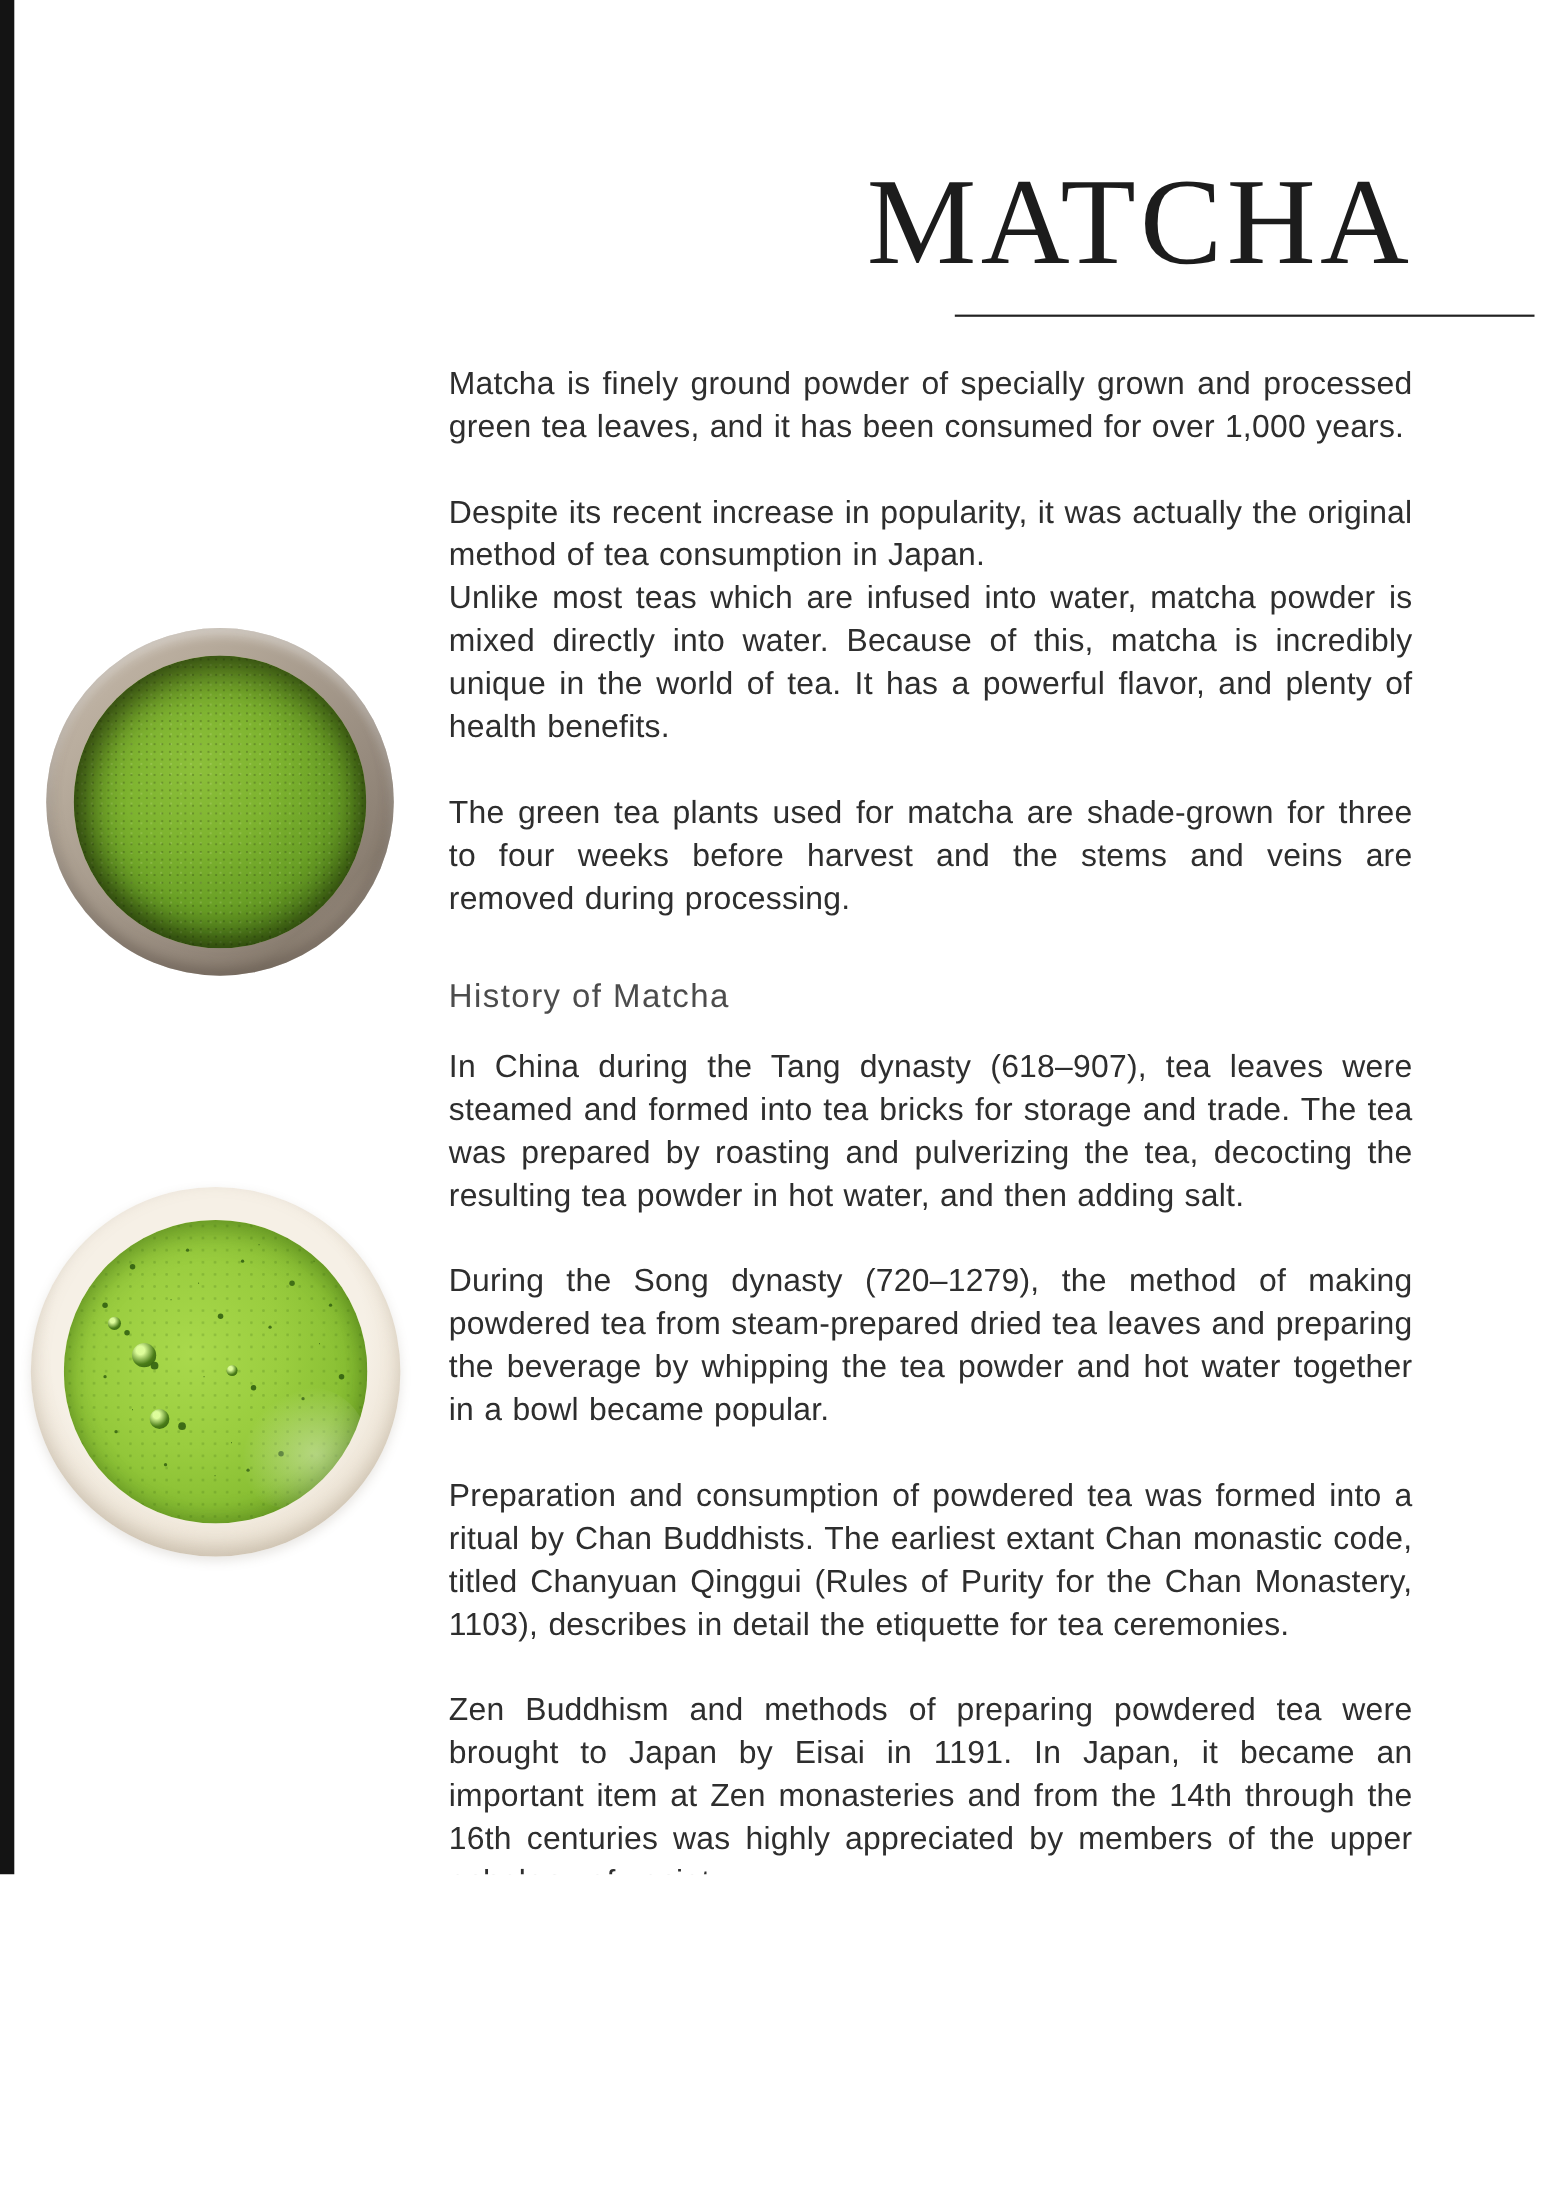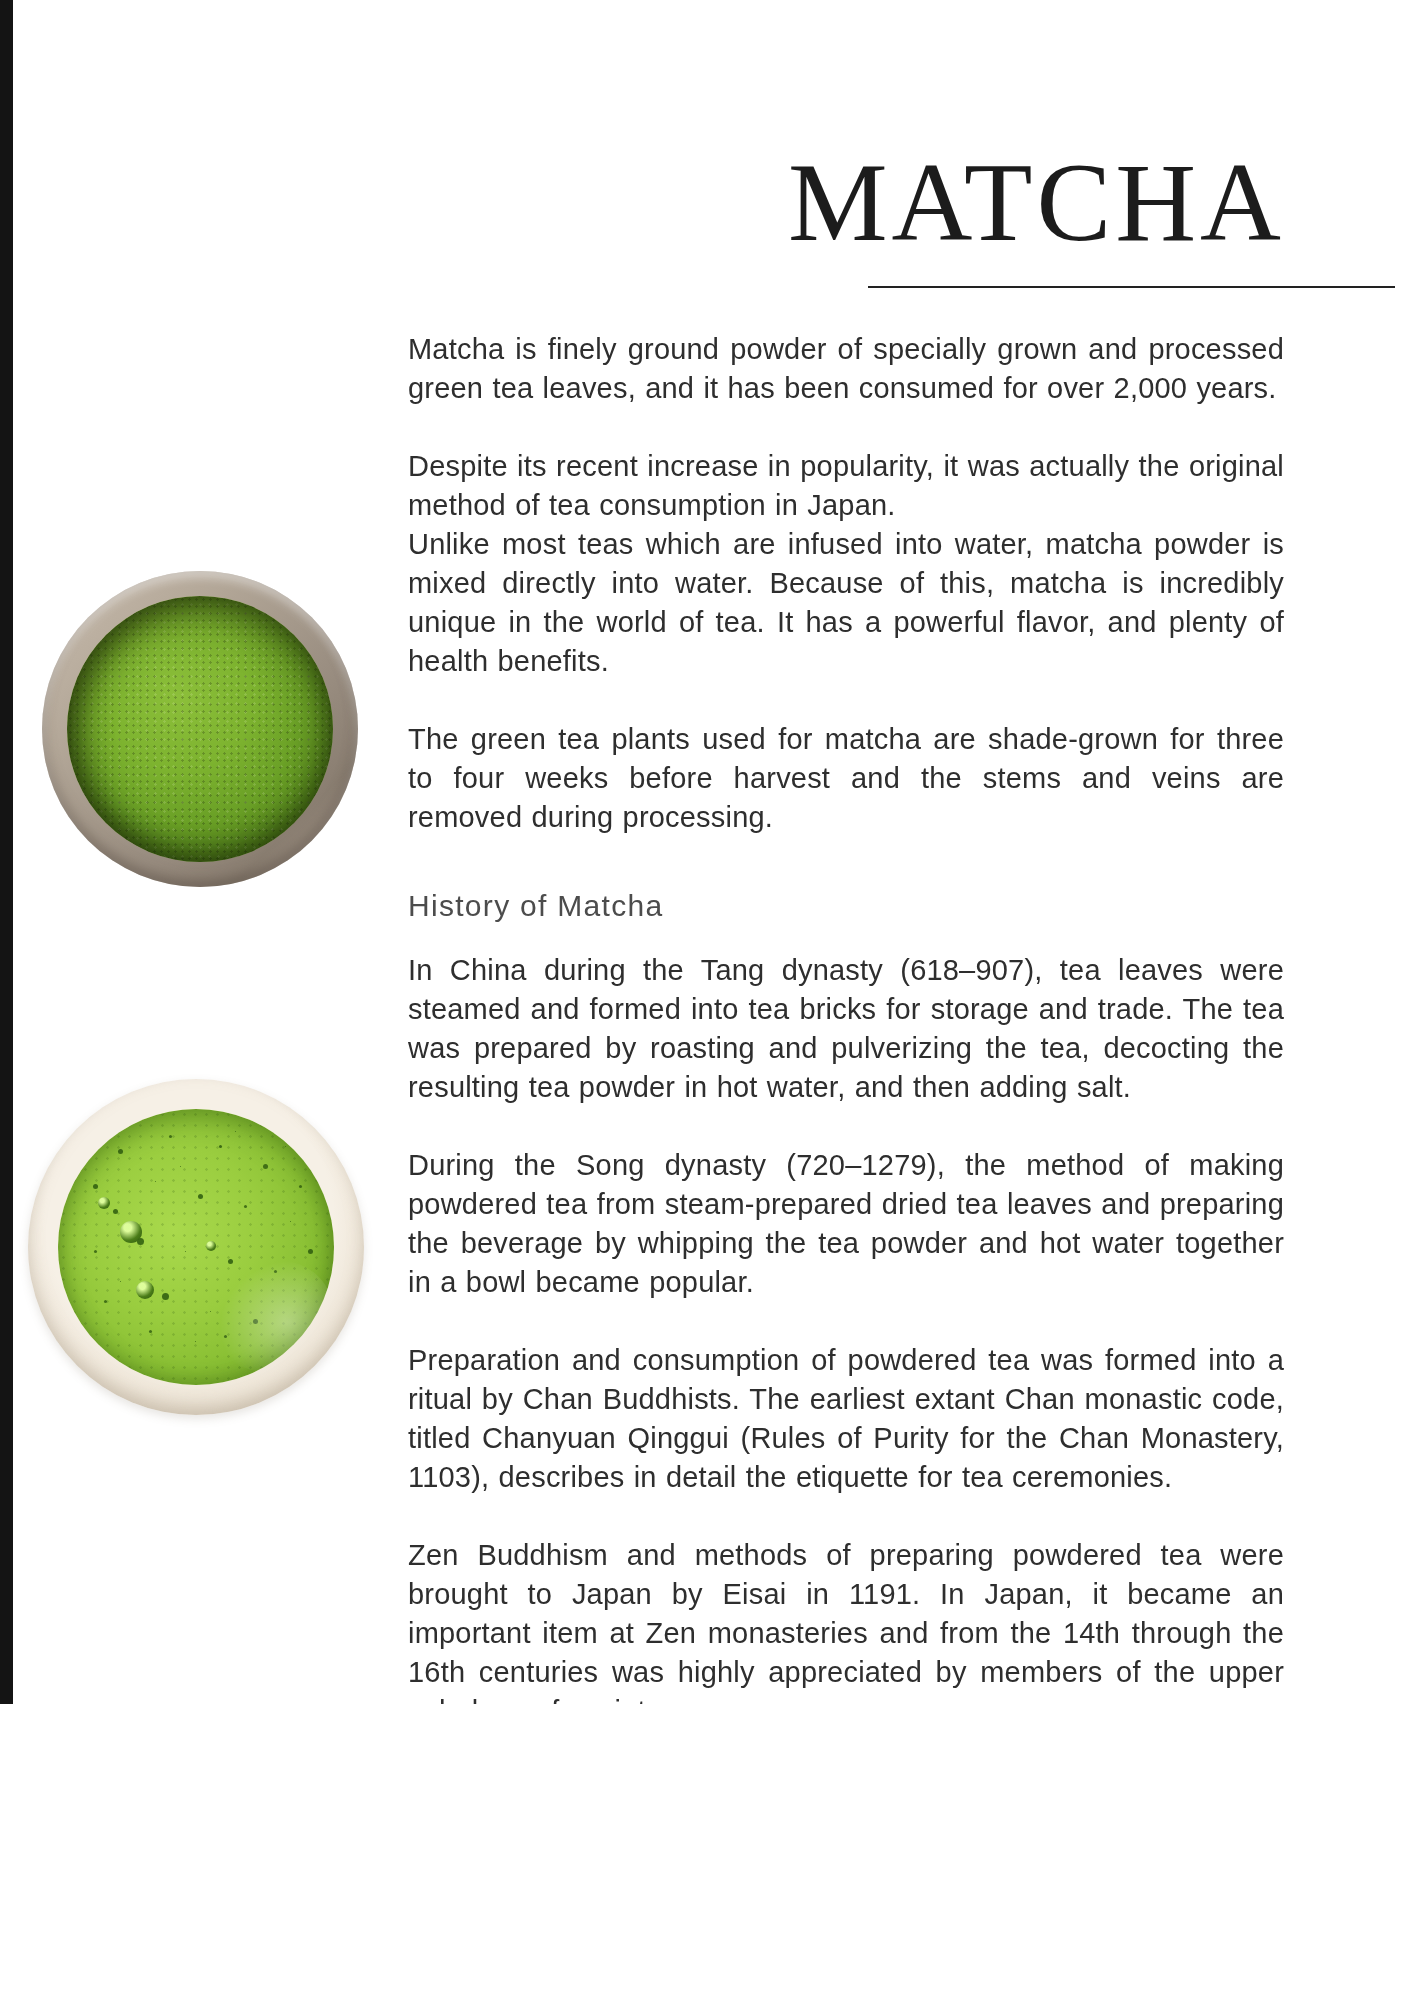--- a/index.html
+++ b/index.html
@@ -180,21 +180,21 @@
         <div class="bubbles b1"></div>
         <div class="big-bubble bb1"></div>
         <div class="big-bubble bb2"></div>
         <div class="big-bubble bb3"></div>
         <div class="big-bubble bb4"></div>
       </div>
     </div>
   </figure>
 
   <section class="text-column">
-    <p class="para">Matcha is finely ground powder of specially grown and processed green tea leaves, and it has been consumed for over 2,000 years.</p>
+    <p class="para">Matcha is finely ground powder of specially grown and processed green tea leaves, and it has been consumed for over 1,000 years.</p>
     <p class="para">Despite its recent increase in popularity, it was actually the original method of tea consumption in Japan.
 Unlike most teas which are infused into water, matcha powder is mixed directly into water. Because of this, matcha is incredibly unique in the world of tea. It has a powerful flavor, and plenty of health benefits.</p>
     <p class="para">The green tea plants used for matcha are shade-grown for three to four weeks before harvest and the stems and veins are removed during processing.</p>
 
     <h2 class="sec-heading h2-history">History of Matcha</h2>
     <p class="para">In China during the Tang dynasty (618–907), tea leaves were steamed and formed into tea bricks for storage and trade. The tea was prepared by roasting and pulverizing the tea, decocting the resulting tea powder in hot water, and then adding salt.</p>
     <p class="para">During the Song dynasty (720–1279), the method of making powdered tea from steam-prepared dried tea leaves and preparing the beverage by whipping the tea powder and hot water together in a bowl became popular.</p>
     <p class="para">Preparation and consumption of powdered tea was formed into a ritual by Chan Buddhists. The earliest extant Chan monastic code, titled Chanyuan Qinggui (Rules of Purity for the Chan Monastery, 1103), describes in detail the etiquette for tea ceremonies.</p>
     <p class="para">Zen Buddhism and methods of preparing powdered tea were brought to Japan by Eisai in 1191. In Japan, it became an important item at Zen monasteries and from the 14th through the 16th centuries was highly appreciated by members of the upper echelons of society.</p>
   </section>

